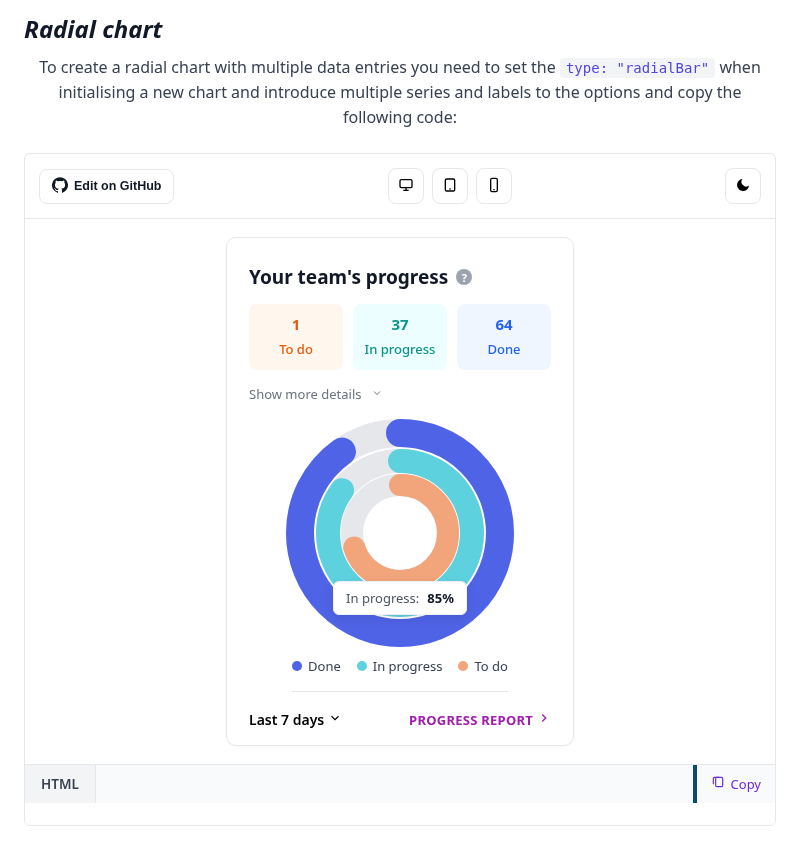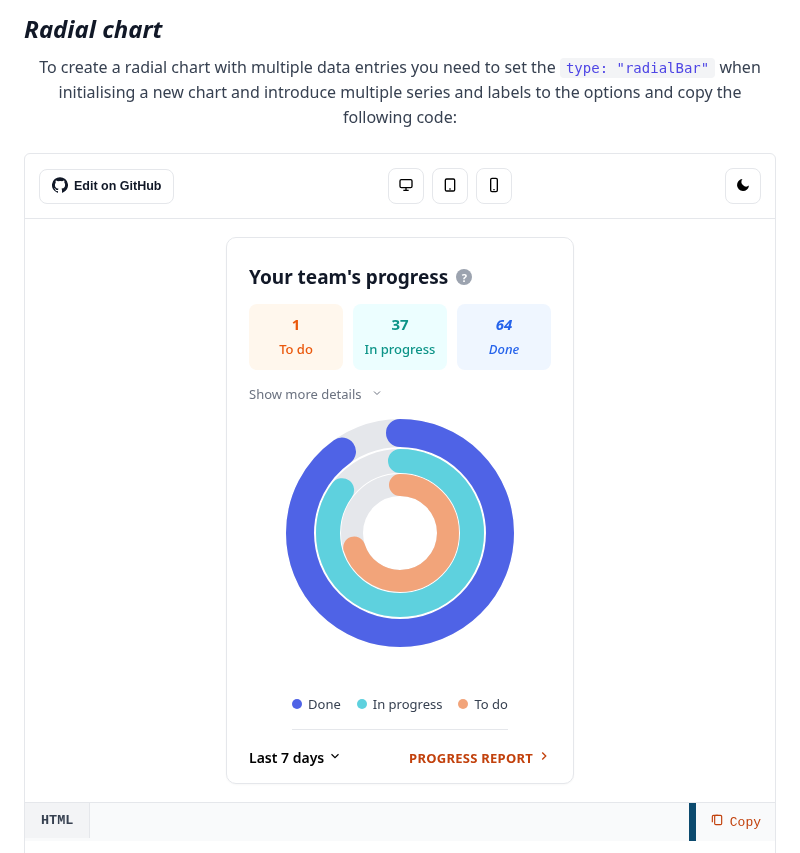--- a/index.html
+++ b/index.html
@@ -106,21 +106,21 @@
       padding: 10px 4px 12px;
       text-align: center;
     }
     .stat-num { font-size: 15px; font-weight: 700; }
     .stat-label { font-size: 13px; margin-top: 6px; font-weight: 500; }
     .stat-orange { background: #fff7ed; }
     .stat-orange .stat-num, .stat-orange .stat-label { color: #ea580c; }
     .stat-teal { background: #ecfeff; }
     .stat-teal .stat-num, .stat-teal .stat-label { color: #0d9488; }
     .stat-blue { background: #eff6ff; }
-    .stat-blue .stat-num, .stat-blue .stat-label { color: #2563eb; font-style: italic; }
+    .stat-blue .stat-num, .stat-blue .stat-label { color: #2563eb; }
 
     .show-more {
       display: inline-flex; align-items: center; gap: 10px;
       font-size: 13px; color: #6b7280; cursor: pointer;
       margin-bottom: 10px;
     }
     .show-more svg { width: 12px; height: 12px; }
 
     .radial-wrap { display: flex; flex-direction: column; align-items: center; }
     .radial-svg { width: 240px; height: 240px; display: block; }
@@ -151,48 +151,47 @@
     .legend-dot { width: 10px; height: 10px; border-radius: 50%; display: inline-block; }
 
     .card-footer { display: flex; align-items: center; justify-content: space-between; padding-top: 18px; }
     .dropdown {
       display: inline-flex; align-items: center; gap: 4px;
       font-size: 14px; font-weight: 600; color: #000000; cursor: pointer;
     }
     .dropdown svg { width: 14px; height: 14px; }
     .report-link {
       display: inline-flex; align-items: center; gap: 4px;
-      color: #c2410c;
+      color: #a21caf;
       font-size: 13px; font-weight: 700;
       letter-spacing: 0.02em;
       text-transform: uppercase;
       cursor: pointer;
     }
     .report-link svg { width: 14px; height: 14px; }
 
     .code-tabbar {
       display: flex; align-items: flex-start;
       border-top: 1px solid #e5e7eb;
       background: #f9fafb;
-      font-family: Liberation Mono, monospace;
     }
     .tab {
       padding: 10px 16px;
       font-size: 13.5px; font-weight: 600;
       color: #374151;
       background: #f3f4f6;
       border-right: 1px solid #e5e7eb;
       cursor: pointer;
     }
     .spacer { flex: 1; }
     .copy-btn {
       display: inline-flex; align-items: center; gap: 6px;
       padding: 10px 14px;
-      font-size: 13px; color: #c2410c;
-      border-left: 7px solid #0c4a6e;
+      font-size: 13px; color: #6d28d9;
+      border-left: 4px solid #0c4a6e;
       cursor: pointer;
     }
     .copy-btn svg { width: 14px; height: 14px; }
     .code-area-placeholder { height: 22px; background: #fff; }
   </style>
 </head>
 <body>
 
 <h2 class="page-heading">Radial chart</h2>
 
@@ -288,20 +287,24 @@
           <circle class="ring track" cx="120" cy="120" r="100" stroke-width="28"></circle>
           <circle id="arc-done" class="ring arc arc-done" cx="120" cy="120" r="100" stroke-width="28" stroke-dasharray="565.4866776461628 628.3185307179587"></circle>
 
           <circle class="ring track" cx="120" cy="120" r="72" stroke-width="24"></circle>
           <circle id="arc-progress" class="ring arc arc-progress" cx="120" cy="120" r="72" stroke-width="24" stroke-dasharray="384.5309407993907 452.3893421169302"></circle>
 
           <circle class="ring track" cx="120" cy="120" r="48" stroke-width="22"></circle>
           <circle id="arc-todo" class="ring arc arc-todo" cx="120" cy="120" r="48" stroke-width="22" stroke-dasharray="211.1150263212341 301.59289474462014"></circle>
         </svg>
 
+        <div class="tooltip">
+          <span>In progress:</span>
+          <strong>85%</strong>
+        </div>
 
         <div class="legend">
           <span class="legend-item">
             <span class="legend-dot" style="background:#4f63e6"></span>
             <span>Done</span>
           </span>
           <span class="legend-item">
             <span class="legend-dot" style="background:#5ed1de"></span>
             <span>In progress</span>
           </span>

